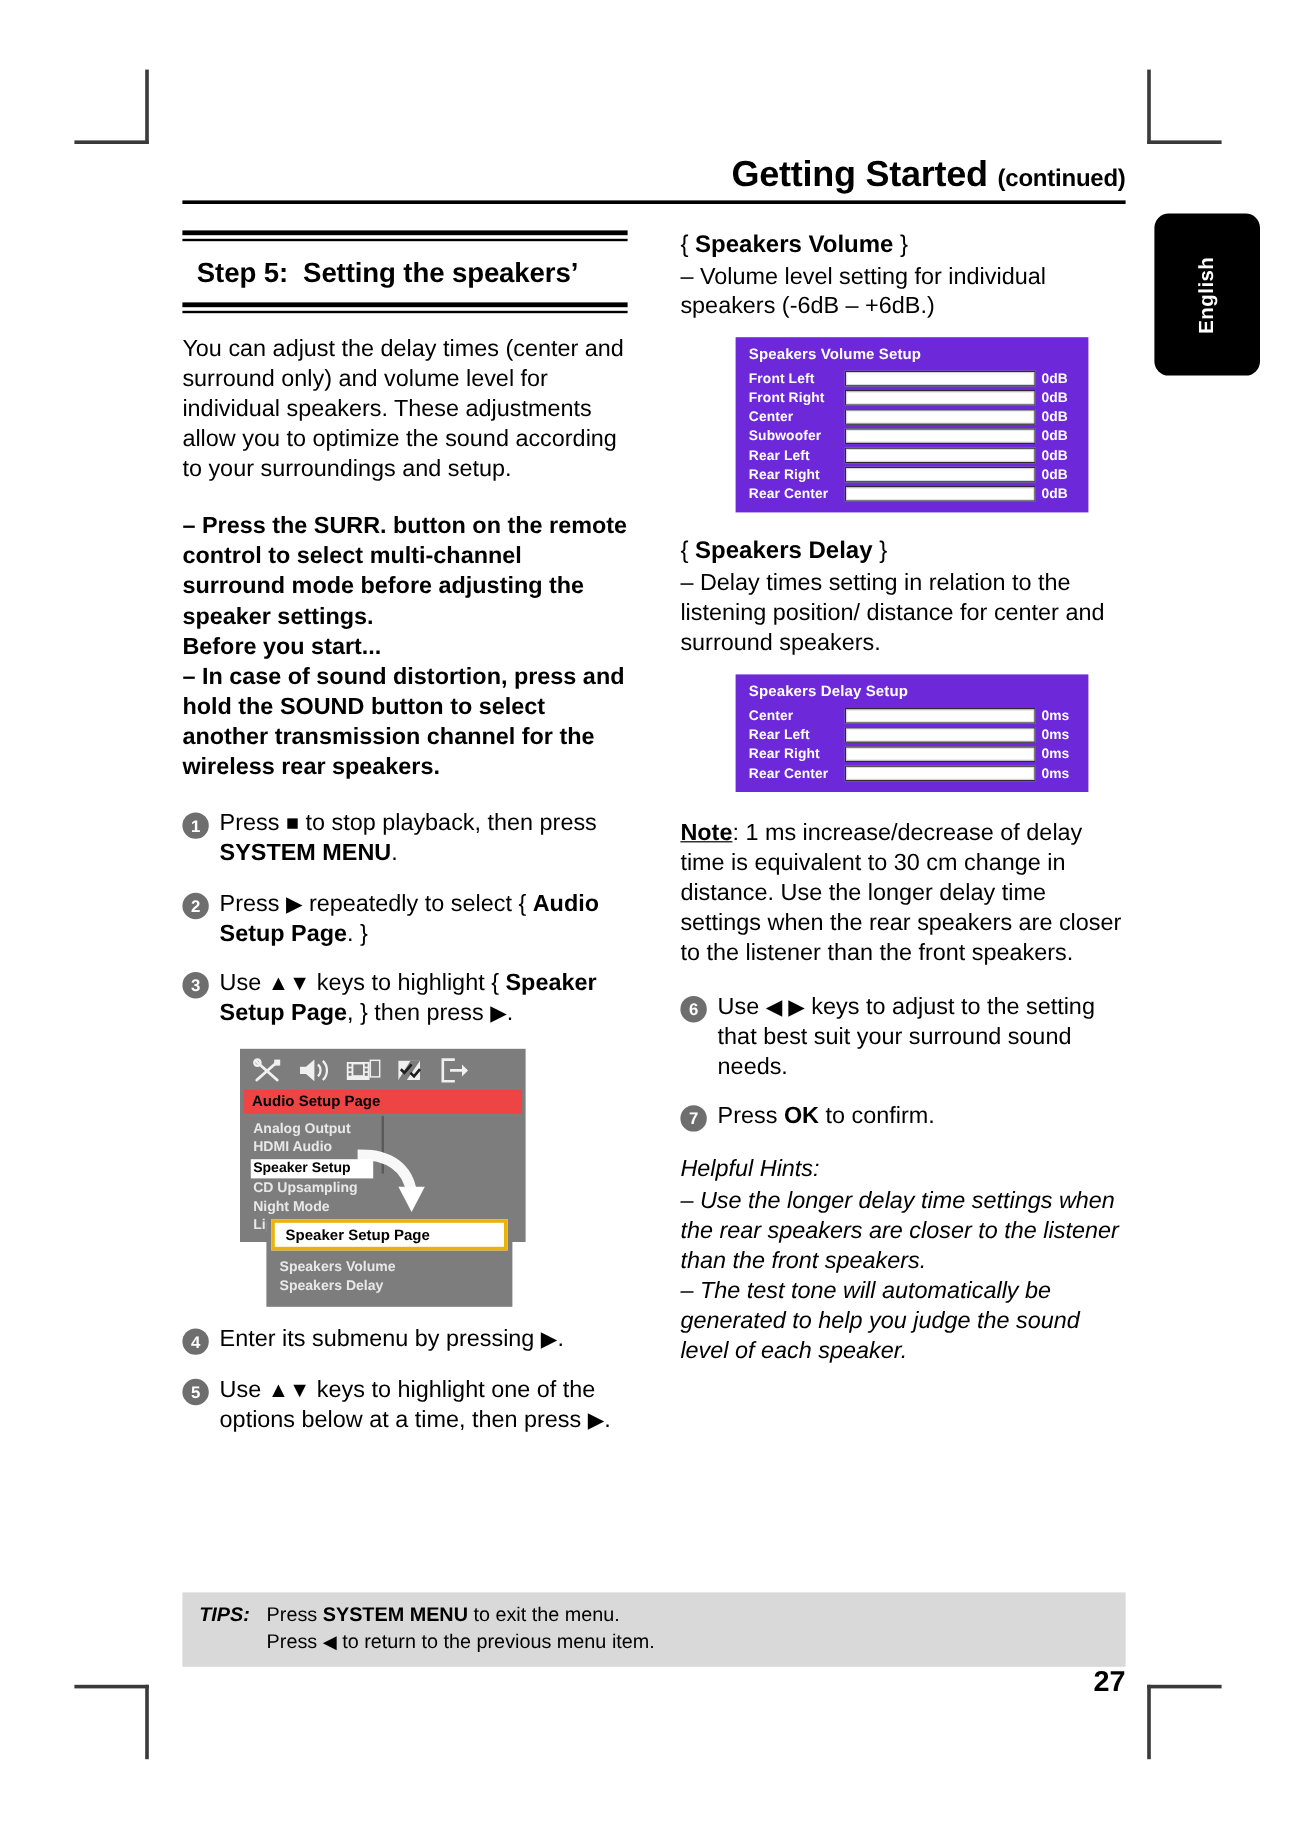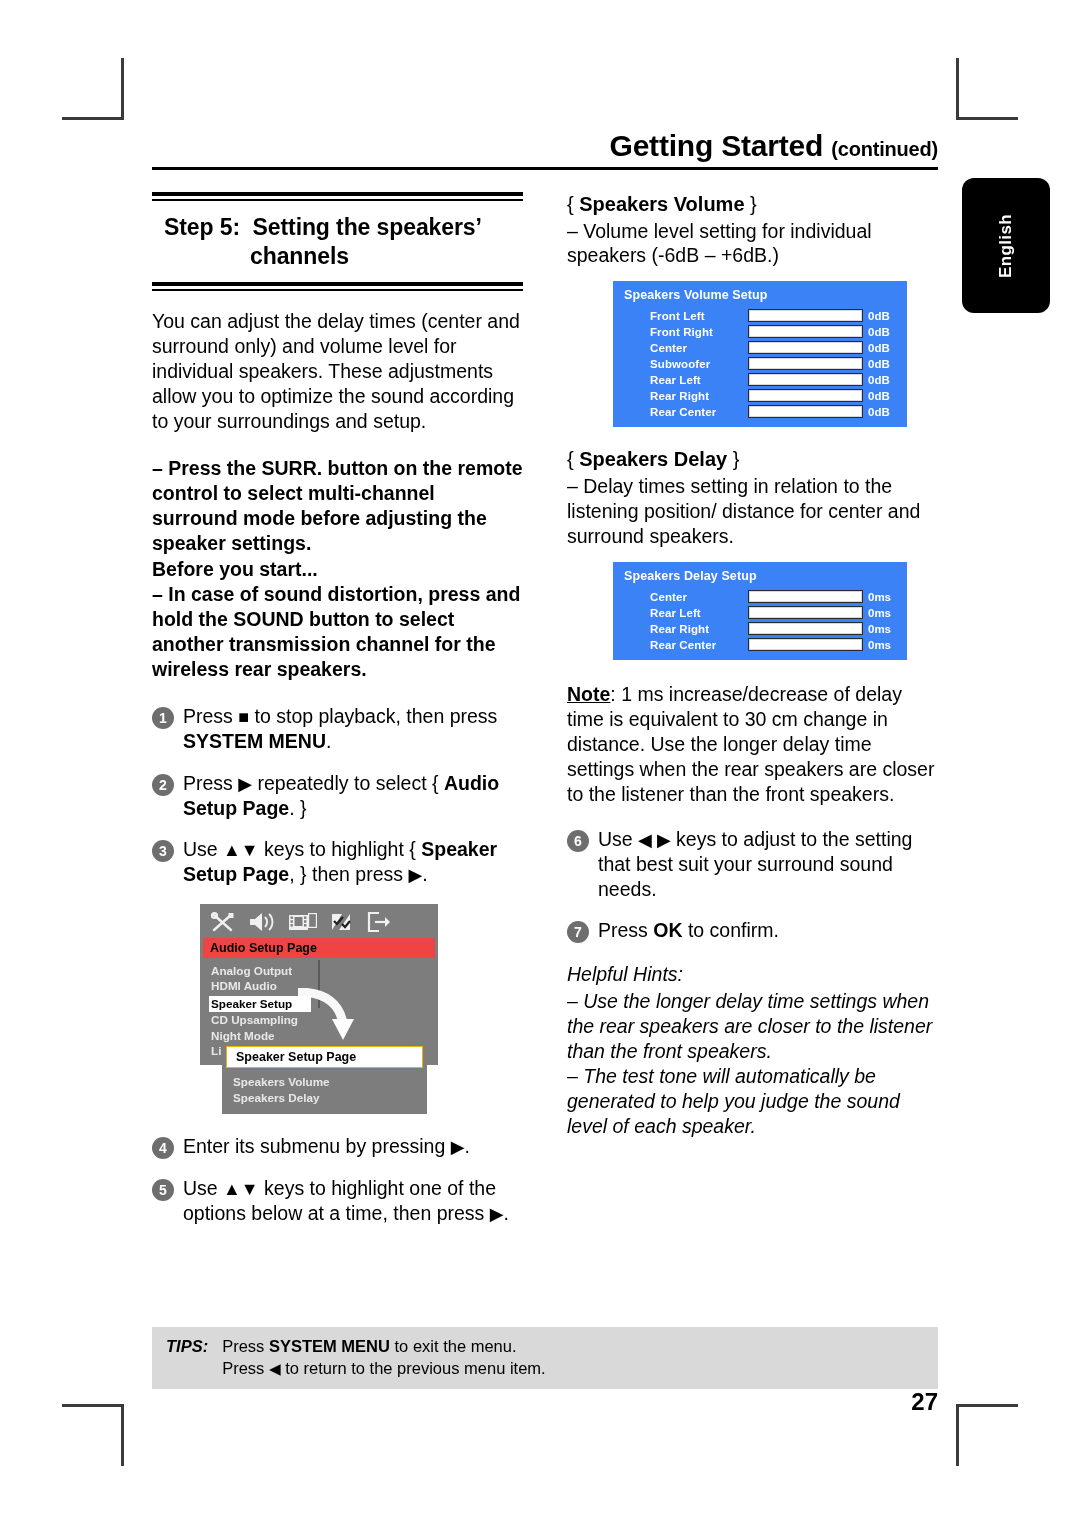--- a/index.html
+++ b/index.html
@@ -231,61 +231,60 @@
     z-index: 4;
     border: 0;
   }
   .osd-sub-title {
     background: #fff;
     color: #000;
     font-size: 12.5px;
     font-weight: bold;
     padding: 3px 0 3px 9px;
     margin: 4px 4px 0 4px;
-    border: 1px solid #eab308;
+    border: 3px solid #eab308;
   }
   .osd-sub-item {
     font-size: 11.7px;
     font-weight: bold;
     color: #e8e8e8;
     padding-left: 11px;
     line-height: 1.35;
   }
   .osd-audio-wrap {
     position: relative;
     height: 222px;
   }
 
   
   .osd-panel {
-    background: #3b82f6;
+    background: #6d28d9;
     width: 272px;
     margin: 13px 0 0 46px;
     padding: 7px 11px 9px 11px;
   }
   .osd-panel-title {
     color: #fff;
     font-size: 12.5px;
     font-weight: bold;
     margin-bottom: 7px;
     letter-spacing: 0.1px;
   }
   .osd-row {
     display: flex;
     align-items: center;
     margin-bottom: 3px;
   }
   .osd-label {
     color: #ffffff;
     font-size: 11.5px;
     font-weight: bold;
-    width: 98px;
+    width: 80px;
     flex: 0 0 auto;
     letter-spacing: 0.1px;
-    margin-left: 26px;
   }
   .osd-bar {
     flex: 1 1 auto;
     height: 11px;
     background: #ffffff;
     border: 1px solid #2a2a2a;
     box-shadow: inset 0 0 0 1px #d8d8d8;
     margin-right: 5px;
   }
   .osd-val {
@@ -371,21 +370,20 @@
   </div>
   <div class="header-rule"></div>
 
   <div class="columns">
 
     <div class="col">
 
       <div class="rule-double"></div>
       <div class="step-title">
         <span>Step 5:</span>&nbsp;&nbsp;<span>Setting the speakers’</span>
-        <span class="t-indent">channels</span>
       </div>
       <div class="rule-double"></div>
 
       <div class="body-text">
         <p>You can adjust the delay times (center and surround only) and volume level for individual speakers. These adjustments allow you to optimize the sound according to your surroundings and setup.</p>
       </div>
 
       <div class="bold-block">
         <p>–  Press the SURR. button on the remote control to select multi-channel surround mode before adjusting the speaker settings.</p>
         <p>Before you start...</p>

